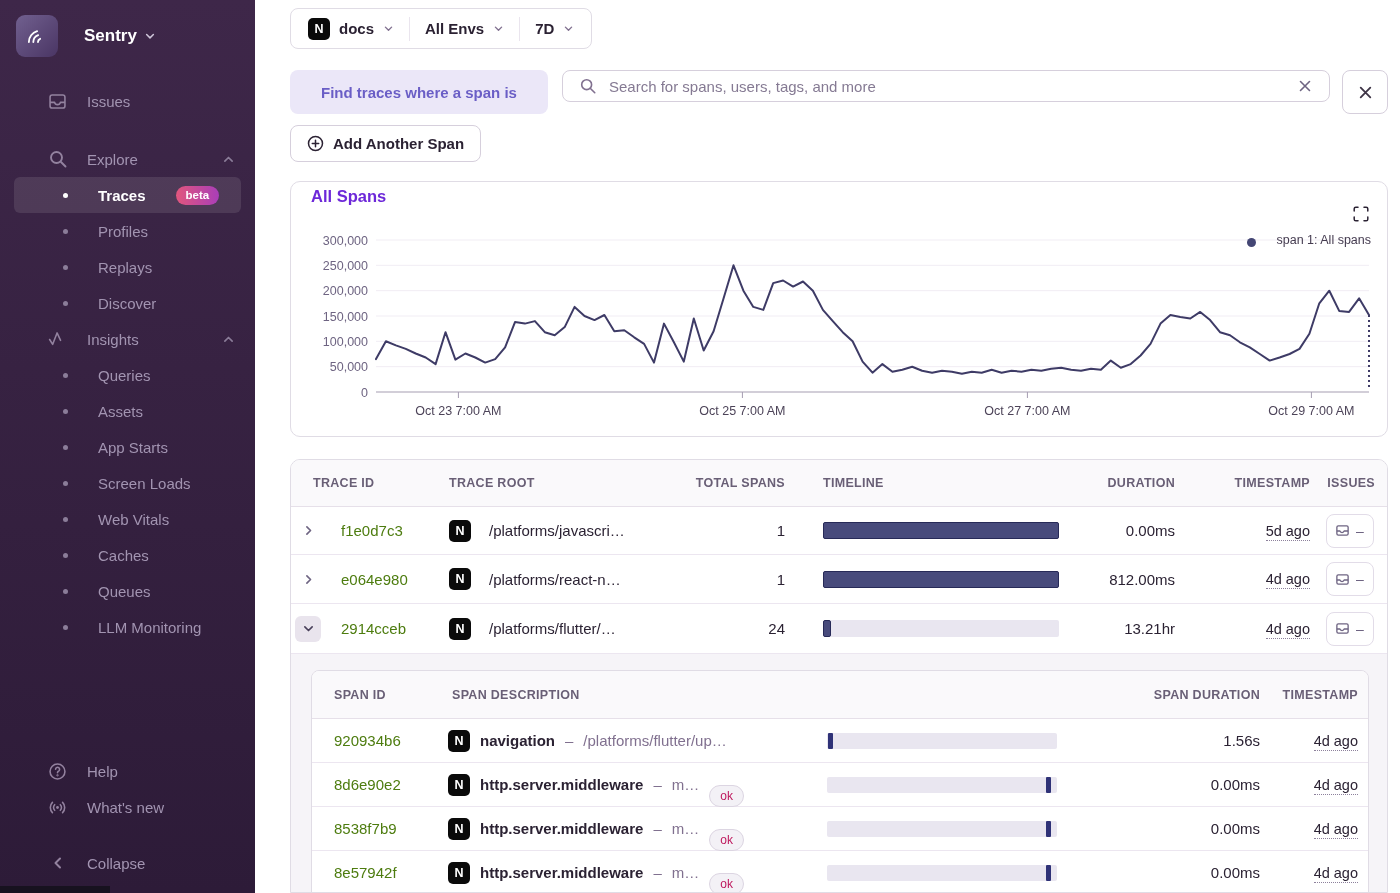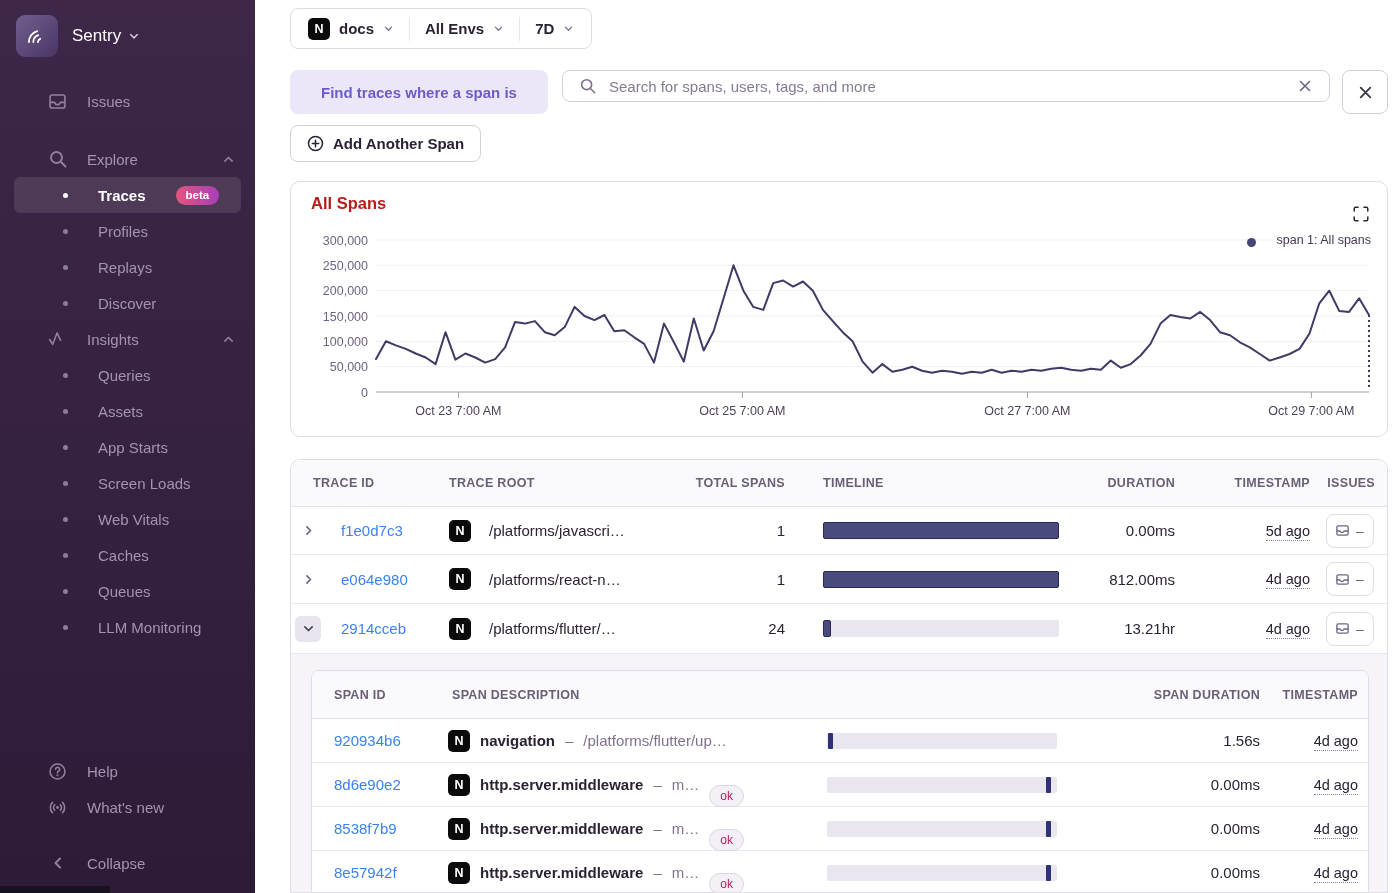--- a/index.html
+++ b/index.html
@@ -5,21 +5,21 @@
   * { box-sizing: border-box; margin: 0; padding: 0; }
   html,body { width:1400px; height:893px; overflow:hidden; }
   body { font-family:"Liberation Sans",sans-serif; background:#fff; position:relative; color:#2b2233; }
 
   
   .sidebar { position:absolute; left:0; top:0; width:255px; height:893px;
     background:linear-gradient(180deg,#3e2749 0%,#2d1b38 100%); overflow:hidden; }
   .brand { display:flex; align-items:center; margin:14px 0 0 16px; height:44px; }
   .logo-tile { width:42px; height:42px; border-radius:9px;
     background:linear-gradient(135deg,#71608f,#4a3564); display:flex; align-items:center; justify-content:center; }
-  .brand-name { margin-left:14px; font-size:17px; font-weight:400; color:#fff; }
+  .brand-name { margin-left:26px; font-size:17px; font-weight:700; color:#fff; }
   .brand .chev { margin-left:7px; color:#cfc6da; display:flex; }
   .nav-item, .nav-section, .nav-sub, .footer-item {
     display:flex; align-items:center; height:36px; font-size:15px; color:#a294b1; cursor:pointer; }
   .nav-item, .nav-section, .footer-item { padding-left:28px; }
   .nav-icon { width:21px; height:21px; display:flex; align-items:center; justify-content:center; color:#9habb; color:#93829f; flex:0 0 21px; }
   .nav-item span, .nav-section span, .footer-item span { margin-left:19px; }
   .nav-section .sec-chev { margin-left:auto; margin-right:20px; color:#8b7d99; display:flex; }
   .nav-sub { margin:0 14px; padding-left:19px; border-radius:6px; }
   .nav-sub .bullet { width:5px; height:5px; border-radius:50%; background:#8b7d99; flex:0 0 5px; }
   .nav-sub span { margin-left:30px; }
@@ -55,21 +55,21 @@
   .icon-btn-x { color:#6e6482; display:flex; cursor:pointer; }
   .delete-btn { position:absolute; left:1087px; top:70px; width:46px; height:44px; border:1px solid #d6cfdc;
     border-radius:8px; background:#fff; display:flex; align-items:center; justify-content:center; color:#3e3446; cursor:pointer; }
   .add-span-btn { position:absolute; left:35px; top:125px; height:37px; padding:0 16px; border:1px solid #d6cfdc;
     border-radius:8px; background:#fff; display:inline-flex; align-items:center; gap:9px;
     font-size:15px; font-weight:700; color:#2b2233; cursor:pointer; }
 
   
   .chart-card { position:absolute; left:35px; top:181px; width:1098px; height:256px;
     border:1px solid #e0dce5; border-radius:10px; background:#fff; }
-  .chart-title { position:absolute; left:20px; top:12px; font-size:16.5px; font-weight:700; color:#b91c1c; }
+  .chart-title { position:absolute; left:20px; top:5px; font-size:16.5px; font-weight:700; color:#6d28d9; }
   .fullscreen-btn { position:absolute; right:18px; top:24px; color:#2b2233; cursor:pointer; display:flex; }
   .legend { position:absolute; right:16px; top:51px; display:flex; align-items:flex-end; gap:20px;
     font-size:12.5px; color:#453c50; }
   .legend-dot { width:9px; height:9px; border-radius:50%; background:#444674; }
   #chart-svg { position:absolute; left:0; top:0; pointer-events:none; }
   #chart-svg text { font-family:"Liberation Sans",sans-serif; }
 
   
   .table-card { position:absolute; left:35px; top:459px; width:1098px; height:434px;
     border:1px solid #e0dce5; border-radius:10px 10px 0 0; background:#fff; overflow:hidden; }
@@ -78,21 +78,21 @@
     font-size:12.5px; font-weight:700; letter-spacing:0.3px; color:#695f76; }
   .t-head .h1 { padding-left:22px; } .t-head .h2 { padding-left:14px; }
   .t-head .h3 { text-align:right; } .t-head .h4 { padding-left:8px; }
   .t-head .h5,.t-head .h6 { text-align:right; } .t-head .h7 { text-align:right; padding-right:14px; }
   .t-row { display:grid; grid-template-columns:34px 110px 250px 100px 30px 240px 120px 135px 79px;
     height:48px; align-items:center; border-bottom:1px solid #ece6f0; font-size:15px; background:#fff; }
   .t-row.tall { height:50px; }
   .cell-exp { display:flex; justify-content:center; color:#6e6482; cursor:pointer; }
   .exp-btn { width:26px; height:26px; border-radius:6px; background:#e9e4ed; display:flex;
     align-items:center; justify-content:center; color:#49405a; cursor:pointer; }
-  .cell-id { padding-left:16px; } .link { color:#3b82f6; cursor:pointer;text-align:right; }
+  .cell-id { padding-left:16px; } .link { color:#4d7c0f; cursor:pointer;text-align:right; }
   .cell-root { padding-left:14px; display:flex; align-items:center; gap:18px; color:#2b2233; }
   .cell-num { text-align:right; } .cell-dur { text-align:right; } 
   .cell-ts { text-align:right; font-size:14.5px; }
   .ts-und { border-bottom:1px dotted #8d819c; padding-bottom:1px; cursor:pointer; }
   .cell-tl { padding-left:8px; }
   .tl-track { position:relative; width:236px; height:17px; background:#e9e6f0; border-radius:2px; }
   .tl-bar { position:absolute; top:0; height:100%; background:#484b7c; border:1px solid #272a58; border-radius:2px; }
   .cell-issues { display:flex; justify-content:center; }
   .issues-btn { width:48px; height:34px; border:1px solid #e2dce8; border-radius:8px; background:#fff;
     display:flex; align-items:center; justify-content:center; gap:6px; color:#6e6482; font-size:14px; cursor:pointer; }

